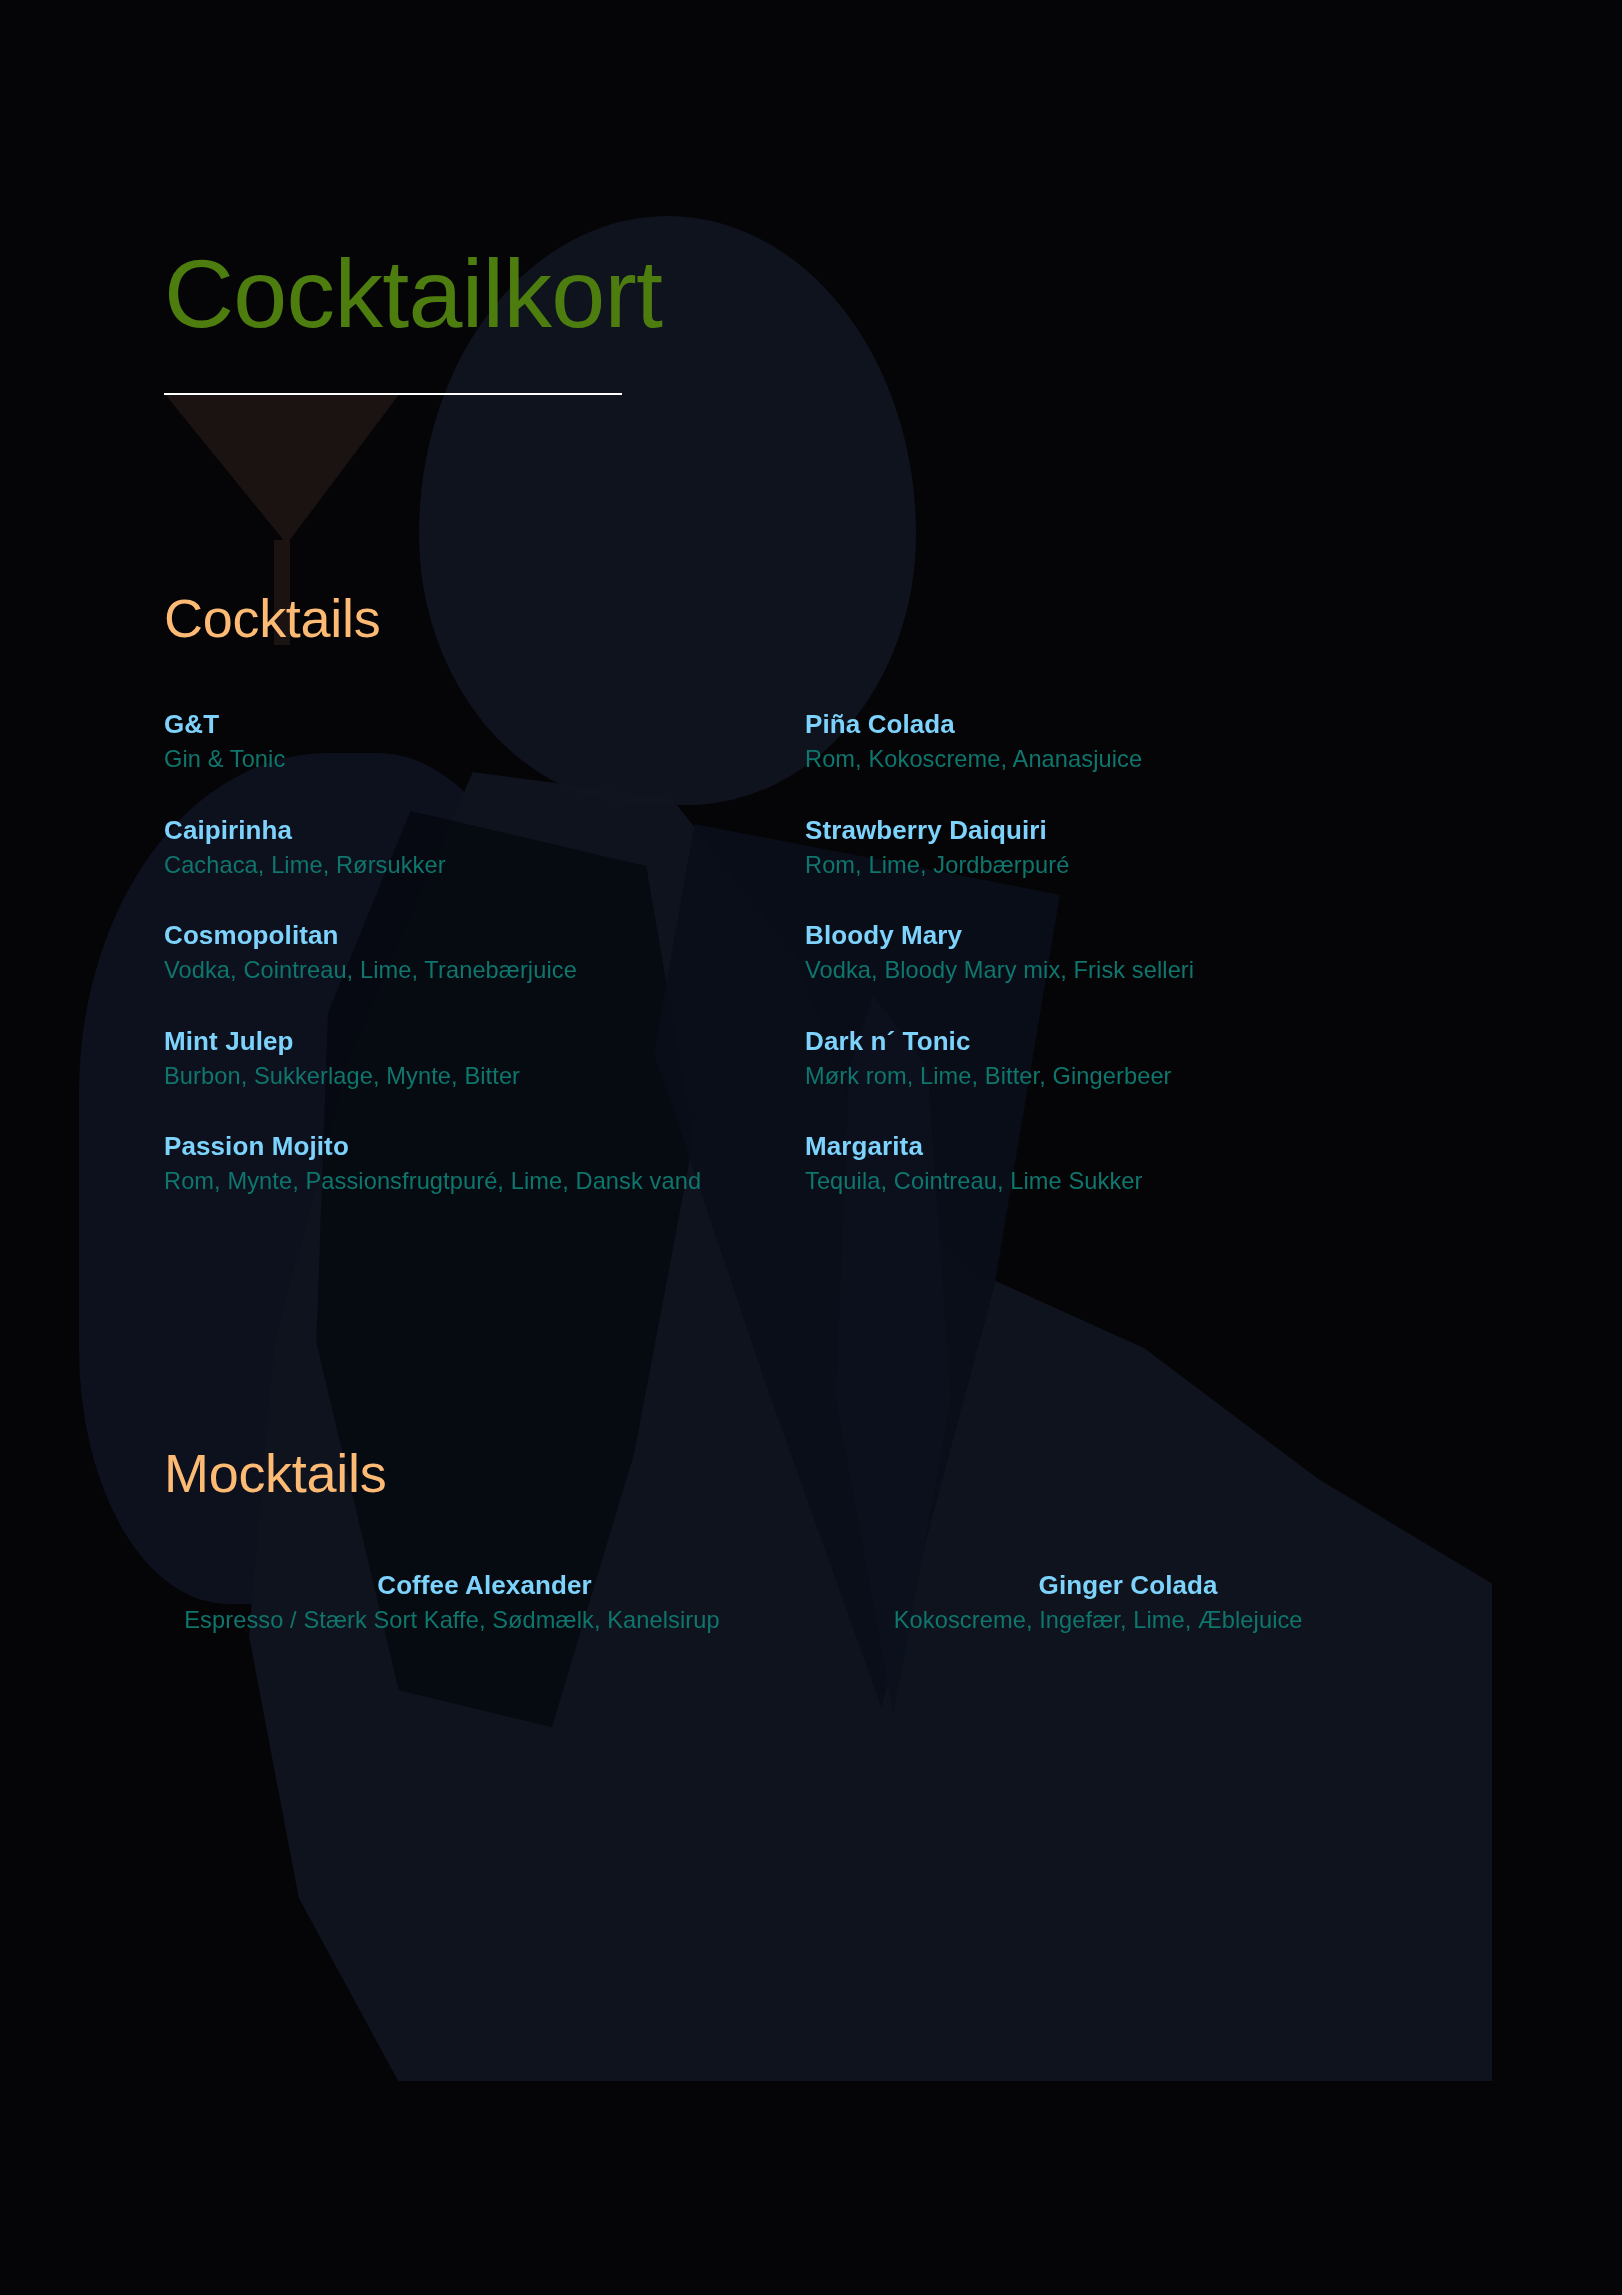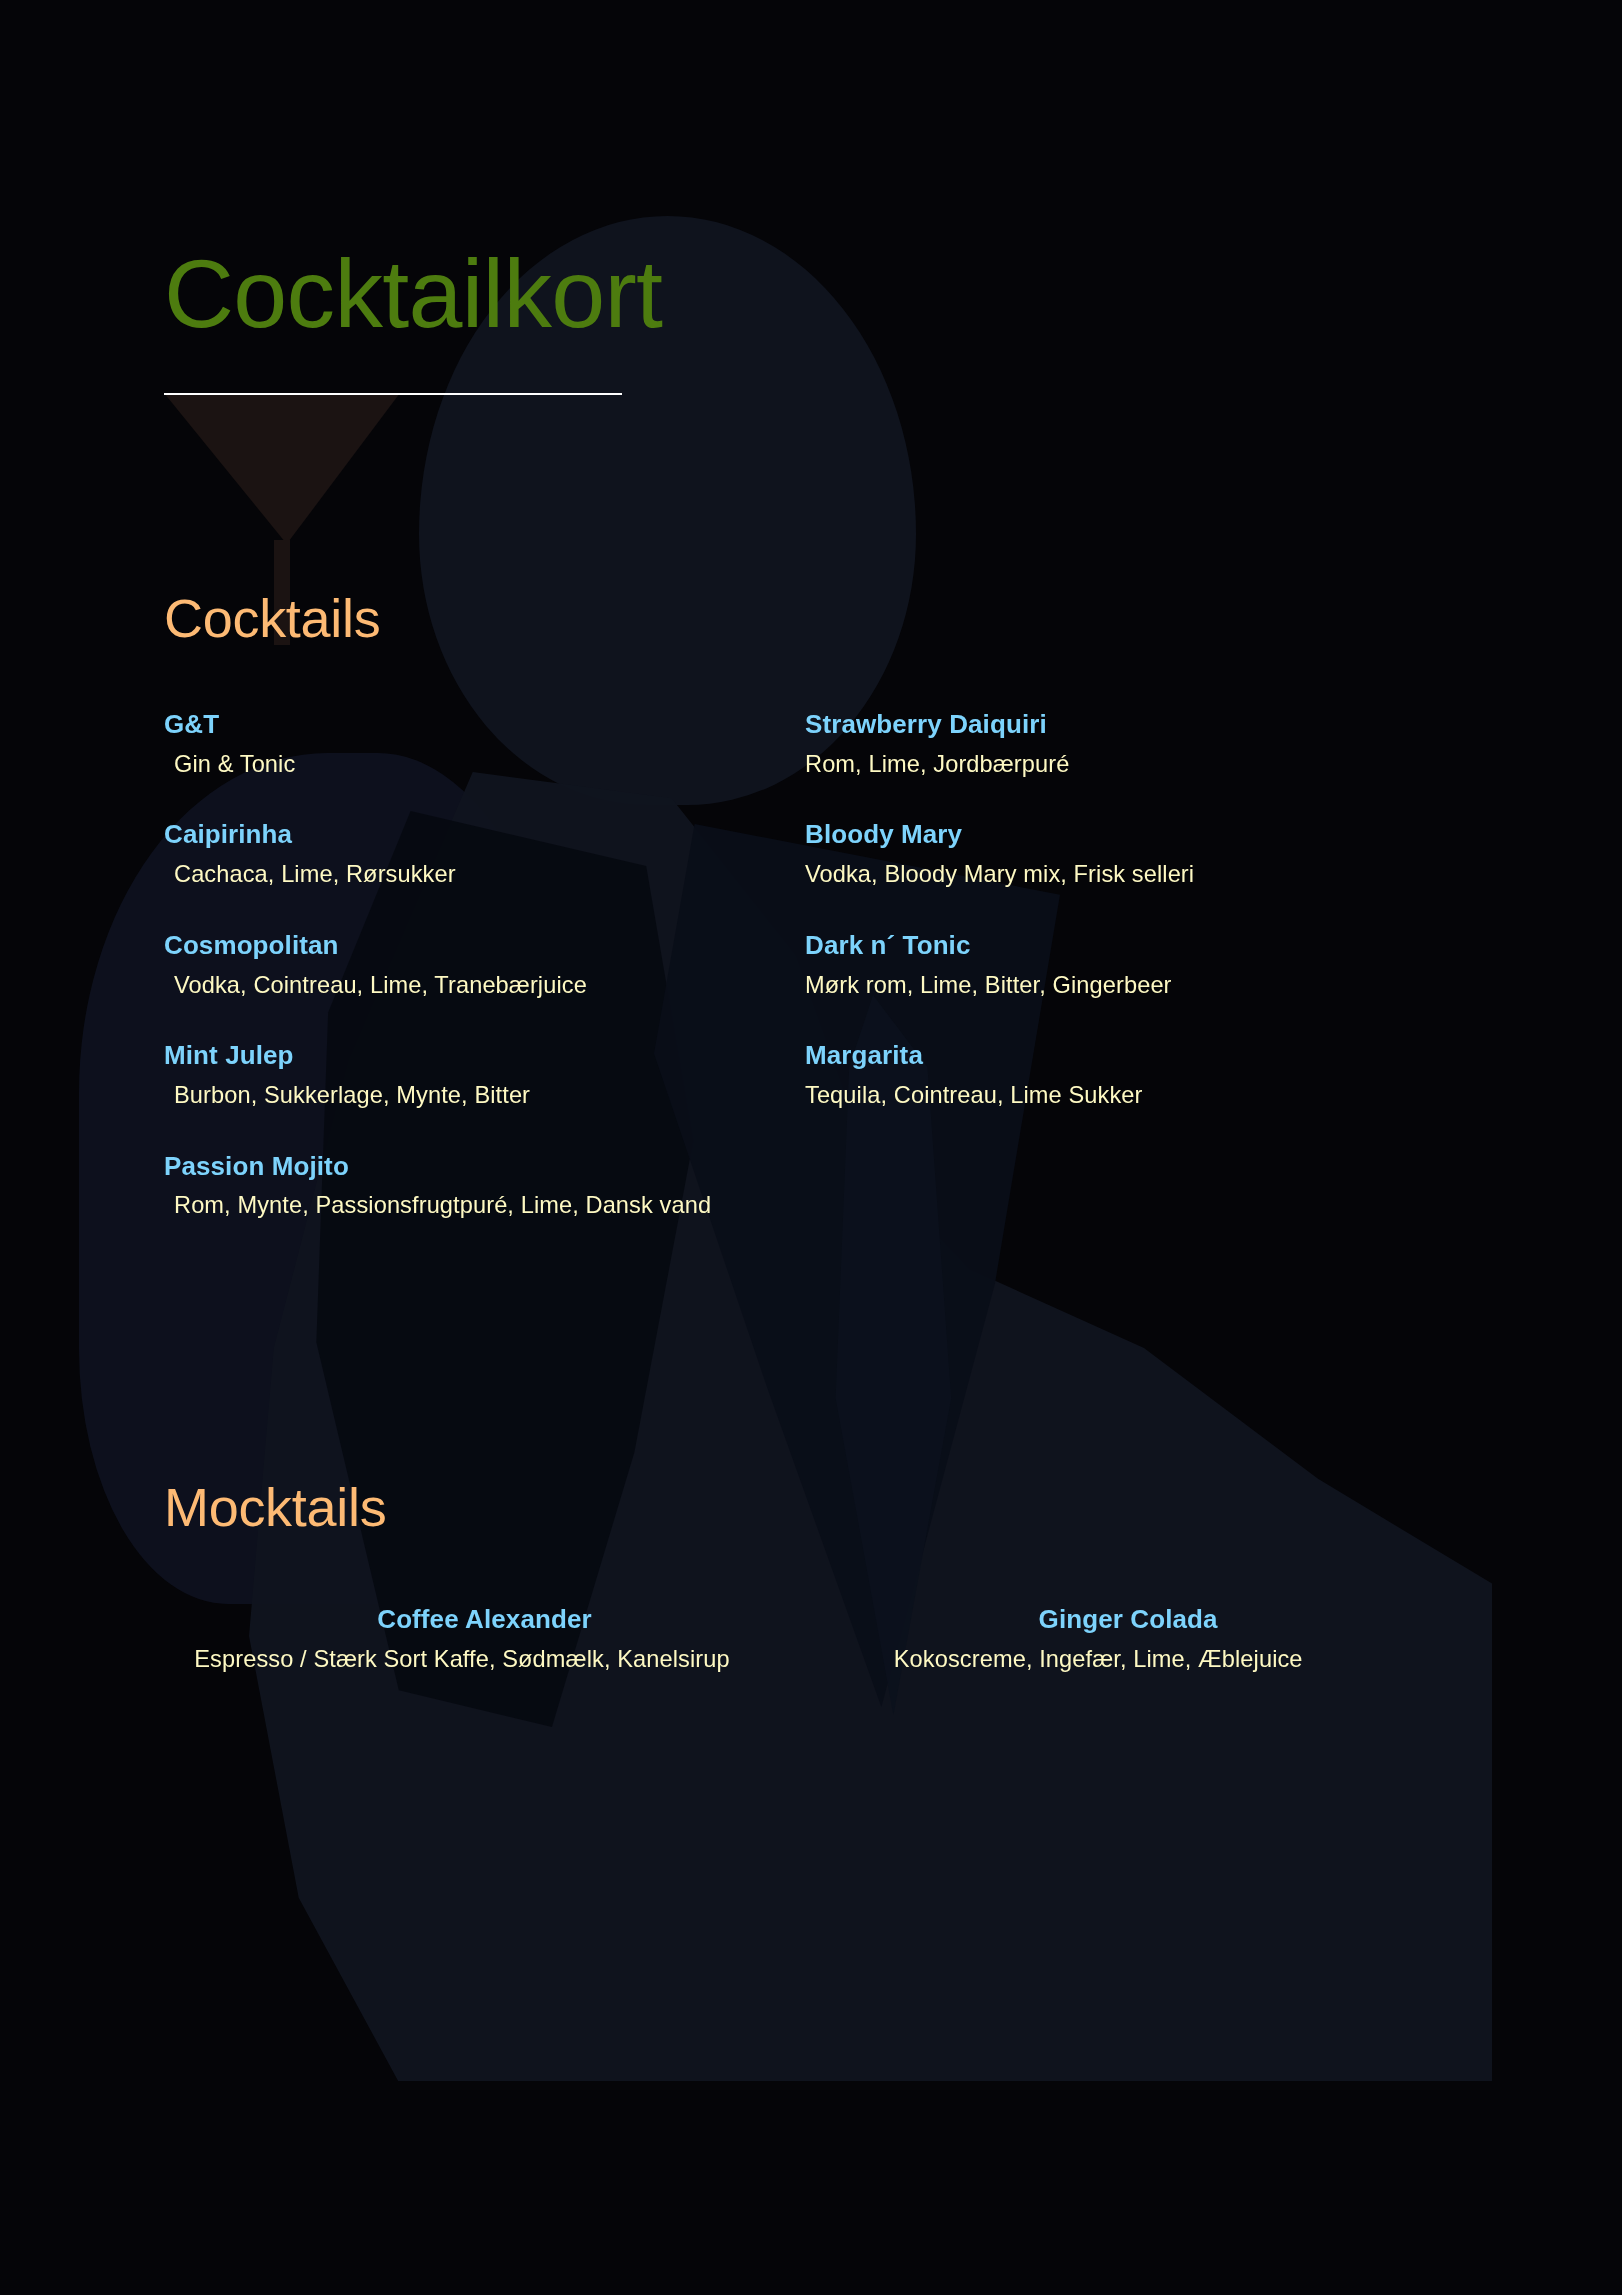--- a/index.html
+++ b/index.html
@@ -160,23 +160,23 @@
     font-size: 26px;
     font-weight: bold;
     color: #7dd3fc;
     line-height: 1.15;
     margin: 0 0 5.2px 0;
     letter-spacing: 0.1px;
   }
   .drink-desc {
     font-size: 23.6px;
     font-weight: 400;
-    color: #fef9c3;
+    color: #0f766e;
     line-height: 1.25;
-    margin: 10px;
+    margin: 0;
     max-width: 576px;
     letter-spacing: 0.1px;
   }
   .right-col .drink-name,
   .right-col .drink-desc { margin-left: 0; }
   .grid.mock { margin-top: 71px; text-align: center; }
   .grid.mock .right-col { padding-left: 5.2px; }
 </style>
 </head>
 <body>
@@ -222,20 +222,24 @@
         </div>
         <div class="drink">
           <p class="drink-name">Passion Mojito</p>
           <p class="drink-desc">Rom, Mynte, Passionsfrugtpuré, Lime, Dansk vand</p>
         </div>
 
       </div>
       <div class="col right-col">
 
         <div class="drink">
+          <p class="drink-name">Piña Colada</p>
+          <p class="drink-desc">Rom, Kokoscreme, Ananasjuice</p>
+        </div>
+        <div class="drink">
           <p class="drink-name">Strawberry Daiquiri</p>
           <p class="drink-desc">Rom, Lime, Jordbærpuré</p>
         </div>
         <div class="drink">
           <p class="drink-name">Bloody Mary</p>
           <p class="drink-desc">Vodka, Bloody Mary mix, Frisk selleri</p>
         </div>
         <div class="drink">
           <p class="drink-name">Dark n´ Tonic</p>
           <p class="drink-desc">Mørk rom, Lime, Bitter, Gingerbeer</p>

